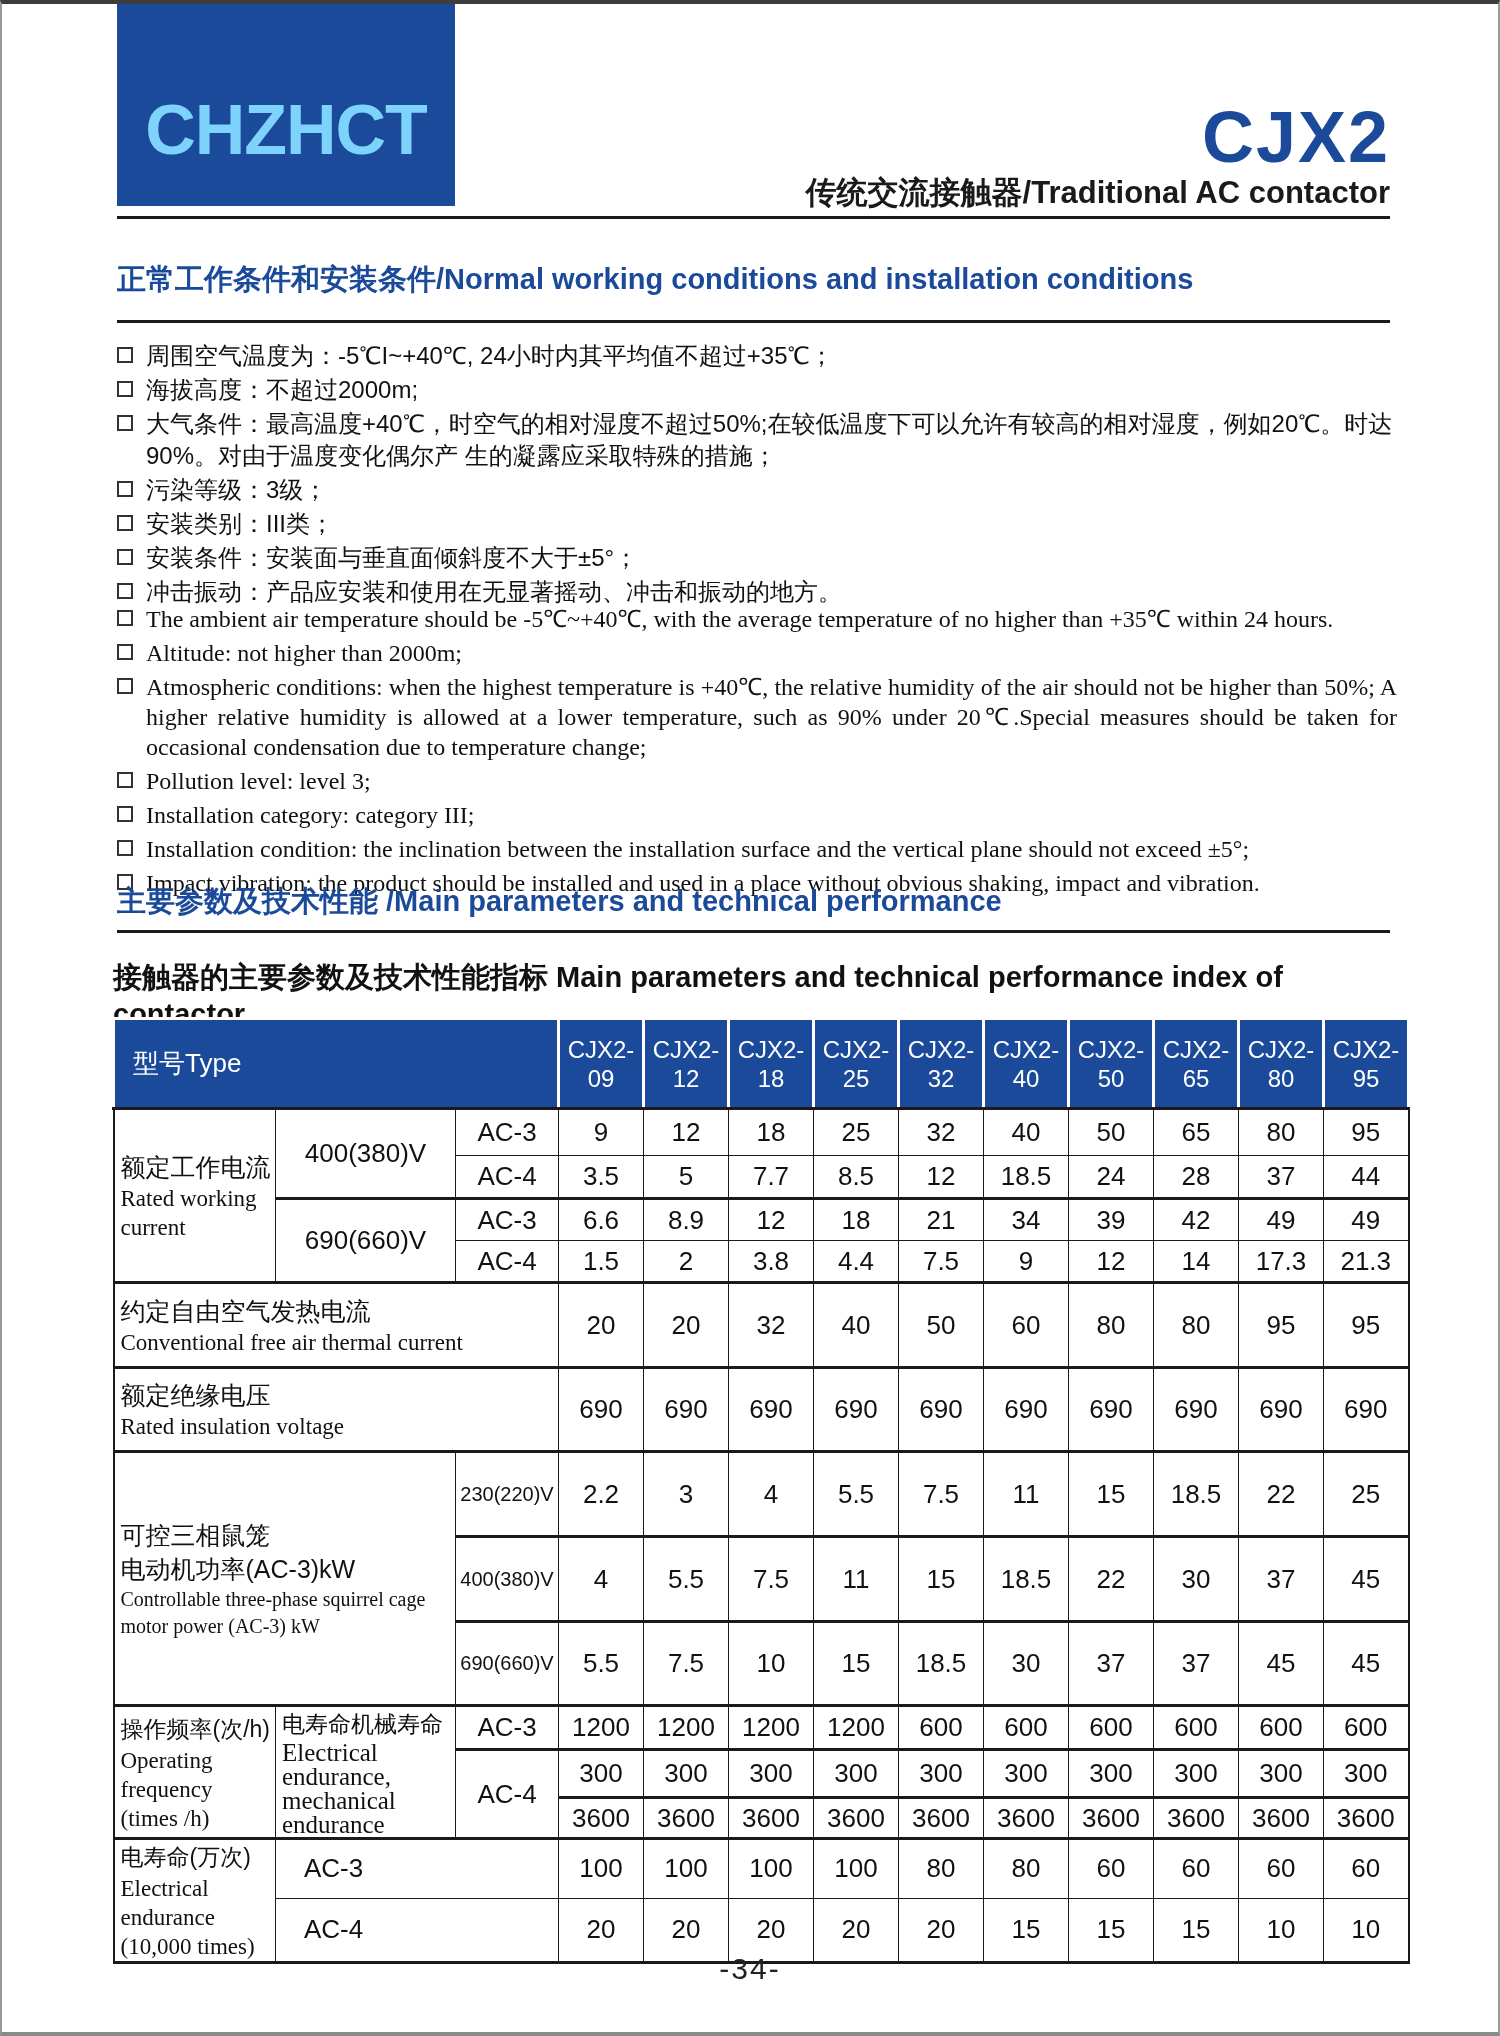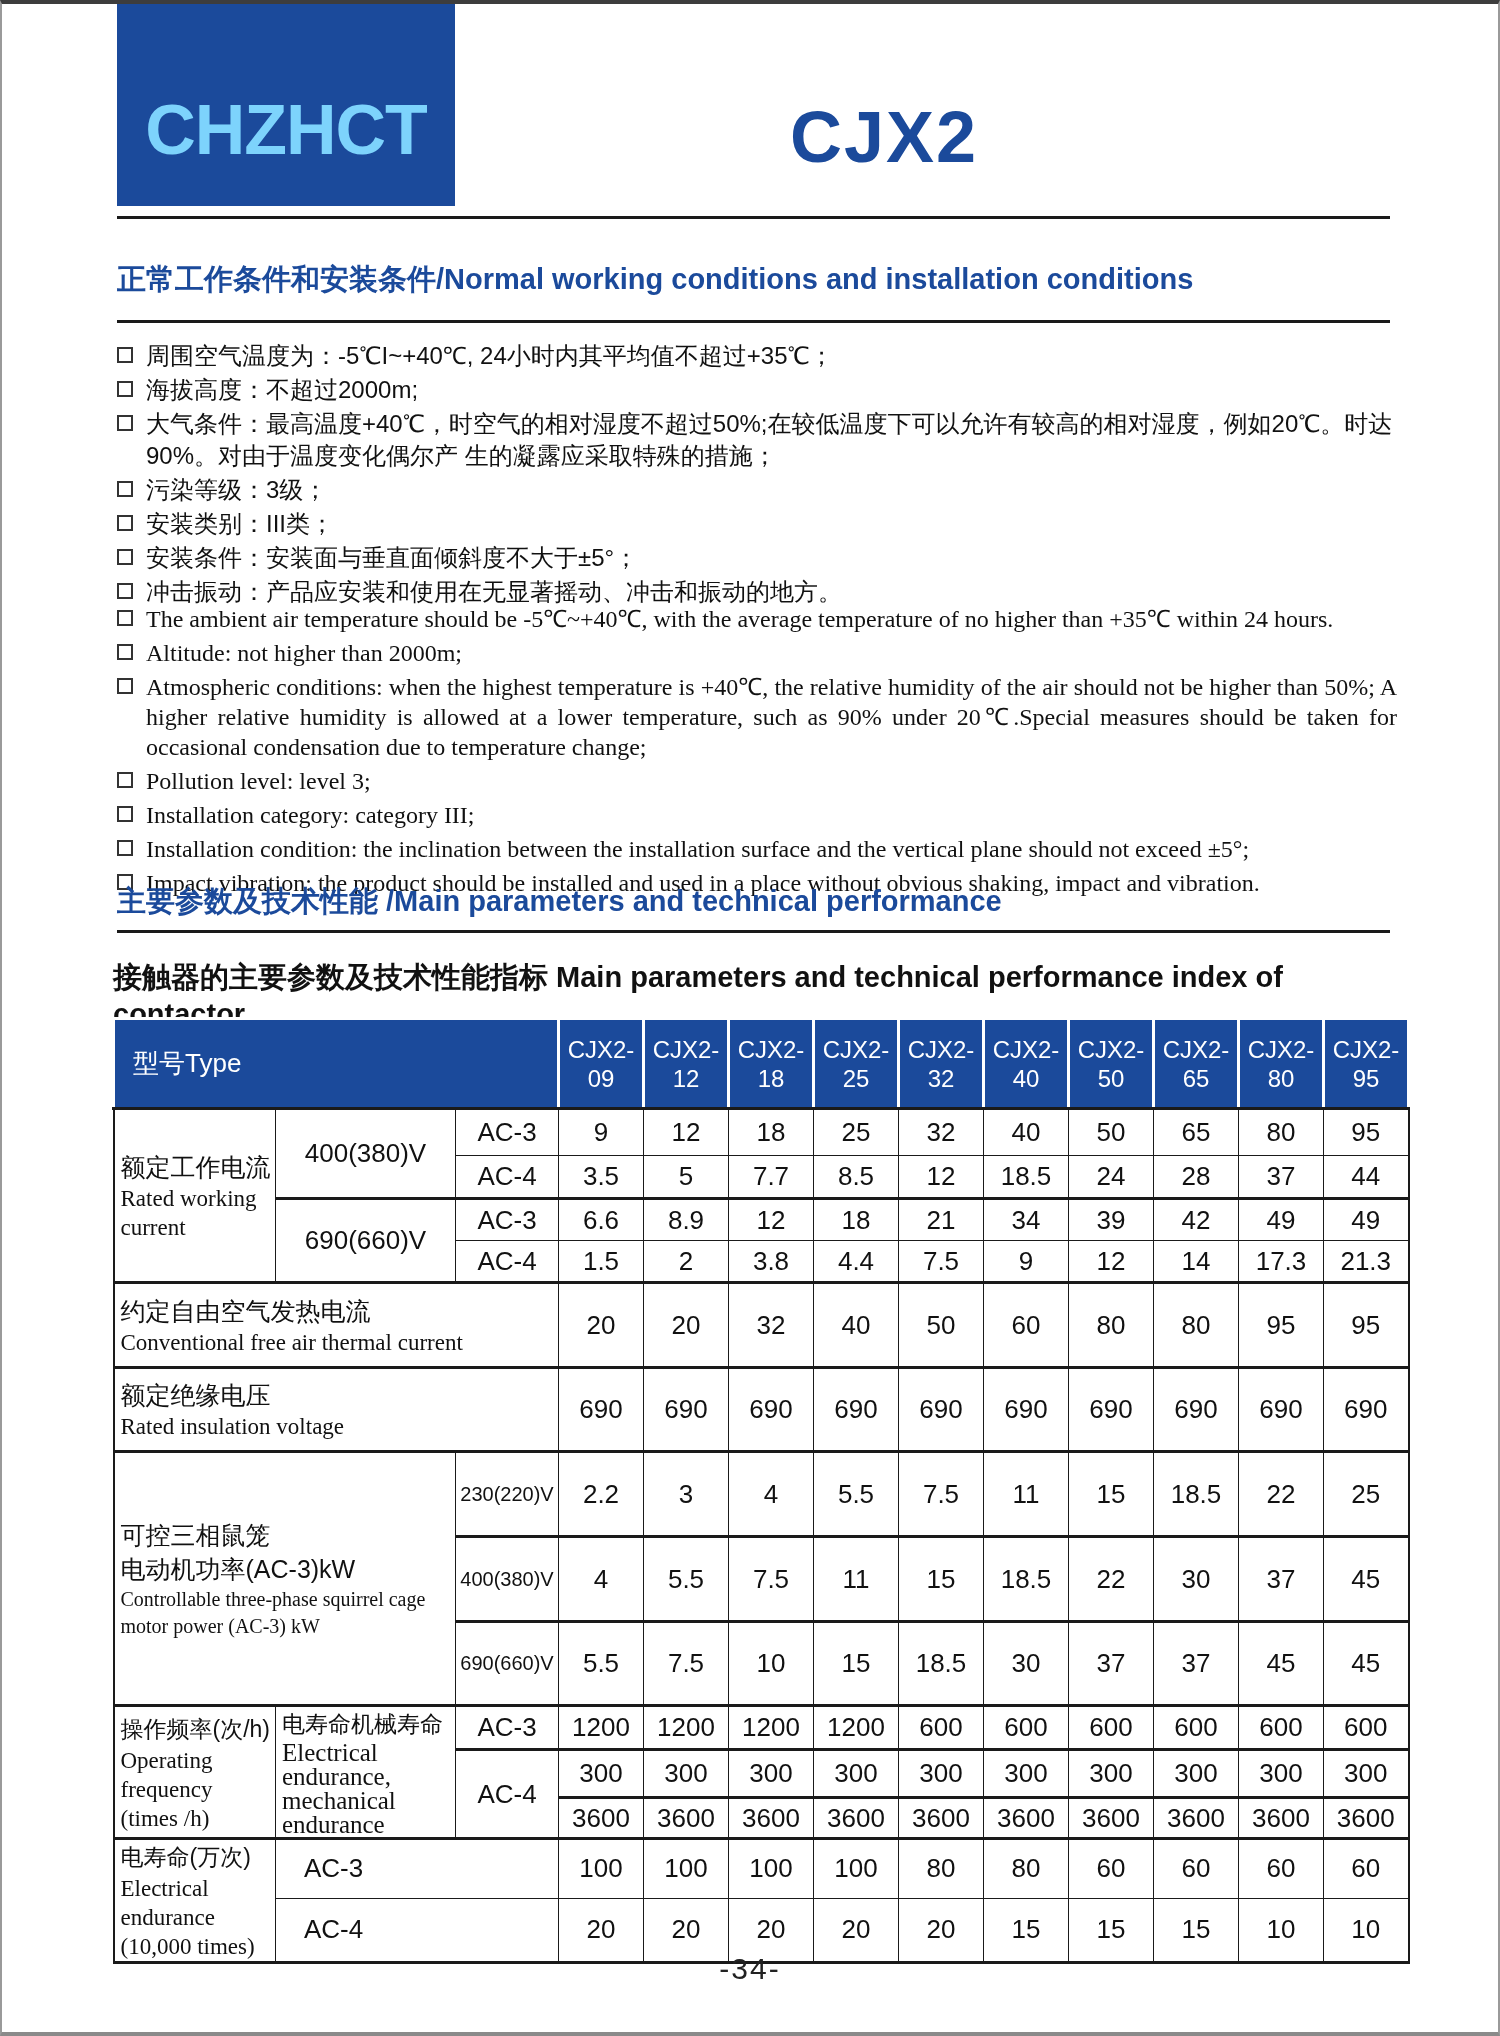--- a/index.html
+++ b/index.html
@@ -6,21 +6,21 @@
   .page {
     position:relative; width:1500px; height:2036px; margin:0 auto;
     background:#ffffff; box-sizing:border-box; overflow:hidden;
     border:2px solid #9a9a9a; border-top:4px solid #3d3d3d; border-bottom:4px solid #8a8a8a;
     font-family:"Liberation Sans", sans-serif; color:#111;
   }
   
   .logo-box { position:absolute; left:115px; top:0; width:338px; height:202px;
     background:var(--blue,#1b4a9b); display:flex; align-items:flex-end; justify-content:center; }
   .logo-text { color:#7dd3fc; font-size:70px; font-weight:bold; letter-spacing:-1px; padding-bottom:36px; }
-  .prod-code { position:absolute; right:108px; top:92px; width:600px; text-align:left;
+  .prod-code { position:absolute; right:108px; top:92px; width:600px; text-align:right;
     font-size:72px; font-weight:bold; color:var(--blue,#1b4a9b); letter-spacing:2px; }
   .prod-sub  { position:absolute; right:108px; top:168px; width:800px; text-align:right;
     font-size:31px; font-weight:bold; color:#1a1a1a; }
   .rule { position:absolute; left:115px; right:108px; height:3px; background:#1a1a1a; }
   .rule-header { top:212px; }
   
   .sec-title { position:absolute; left:115px; width:1280px; font-size:29px; font-weight:bold;
     color:var(--blue,#1b4a9b); }
   .s1-title { top:256px; }
   .rule-s1 { top:316px; }
@@ -73,20 +73,21 @@
 </style>
 </head>
 <body>
 
 <div class="page">
 
   <div class="logo-box">
     <span class="logo-text">CHZHCT</span>
   </div>
   <div class="prod-code">CJX2</div>
+  <div class="prod-sub">传统交流接触器/Traditional AC contactor</div>
   <div class="rule rule-header"></div>
 
   <div class="sec-title s1-title">正常工作条件和安装条件/Normal working conditions and installation conditions</div>
   <div class="rule rule-s1"></div>
   <div class="blist cn-list">
       <div class="bullet">
         <span class="sq"></span>
         <span class="txt">周围空气温度为：-5℃I~+40℃, 24小时内其平均值不超过+35℃；</span>
       </div>
       <div class="bullet">

